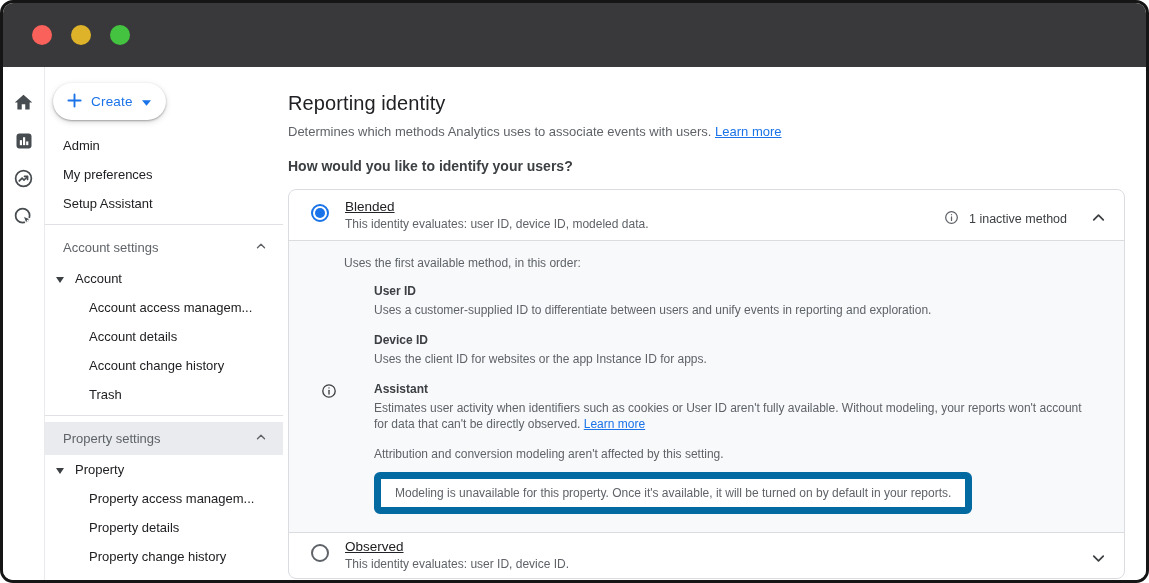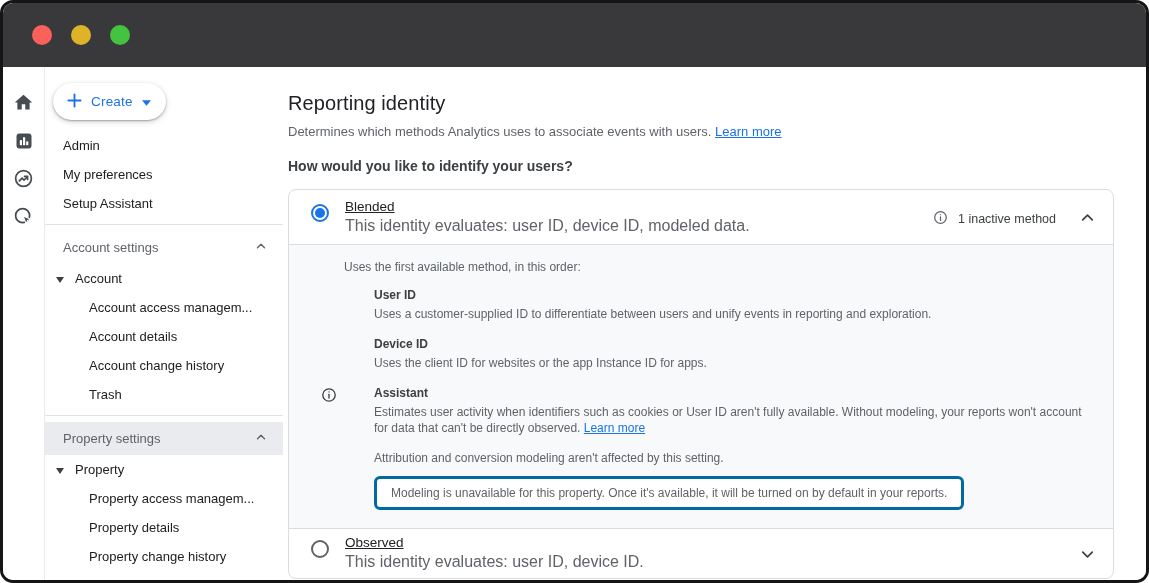--- a/index.html
+++ b/index.html
@@ -24,45 +24,45 @@
   .create-btn { margin-left:8px; height:37px; border-radius:19px; display:inline-flex; align-items:center; gap:9px; padding:0 15px 0 14px; background:#fff; border:none; box-shadow:0 1px 2px rgba(0,0,0,.30), 0 2px 6px rgba(0,0,0,.15); cursor:pointer; }
   .create-btn span.lbl { font-size:13.5px; color:#1a73e8; font-weight:500; letter-spacing:.2px; }
   .side-list { margin-top:11px; }
   .s-item { padding:7px 16px 7px 18px; font-size:13px; color:#202124; cursor:pointer; }
   .s-divider { border:none; border-top:1px solid #dfe1e5; margin:6px 0; }
   .s-header { display:flex; justify-content:space-between; align-items:center; padding:8px 15px 8px 18px; font-size:13px; color:#5f6368; cursor:pointer; }
   .s-header.active { background:#e9ebee; }
   .tree-parent { display:flex; align-items:center; gap:11px; padding:7px 0 7px 11px; font-size:13px; color:#202124; cursor:pointer; }
   .tree-child { padding:7px 4px 7px 44px; font-size:13px; color:#202124; cursor:pointer; white-space:nowrap; }
   
-  .main { flex:1; padding:25px 32px 0 5px; min-width:0; }
+  .main { flex:1; padding:25px 21px 0 5px; min-width:0; }
   .page-title { font-size:20px; font-weight:400; color:#202124; letter-spacing:.1px; }
   .subtitle { margin-top:9px; font-size:13px; color:#5f6368; }
   a.link { color:#1a73e8; text-decoration:underline; cursor:pointer; }
   .question { margin-top:19px; font-size:14px; font-weight:600; color:#3c4043; }
   .card { margin-top:15px; border:1px solid #dadce0; border-radius:8px; background:#fff; }
   .opt { display:flex; align-items:flex-start; padding:9px 16px 9px 22px; }
   .radio { width:18px; height:18px; border-radius:50%; border:2px solid #1a73e8; margin:5px 16px 0 0; position:relative; flex-shrink:0; cursor:pointer; }
   .radio.checked::after { content:""; position:absolute; left:2px; top:2px; width:10px; height:10px; border-radius:50%; background:#1a73e8; }
   .radio.unchecked { border-color:#5f6368; }
   .opt-main { flex:1; min-width:0; }
   .opt-label { font-size:13.5px; color:#202124;text-decoration:underline; }
-  .opt-desc { font-size:16px; color:#5f6368; margin-top:3px; }
+  .opt-desc { font-size:12px; color:#5f6368; margin-top:3px; }
   .opt-right { display:flex; align-items:center; margin-top:9px; }
   .opt-right .inactive-txt { font-size:12.5px; color:#3c4043; margin:0 0 0 10px; }
   .chev-btn { background:none; border:none; cursor:pointer; display:flex; align-items:center; }
   .opt-right .chev-btn { margin-left:22px; }
   .panel { background:#f8f9fa; border-top:1px solid #dadce0; border-bottom:1px solid #dadce0; padding:15px 24px 18px 55px; }
   .intro { font-size:12px; color:#5f6368; }
   .method { margin:14px 0 0 30px; position:relative; }
   .m-name { font-size:12px; font-weight:700; color:#3c4043; }
   .m-desc { font-size:12px; color:#5f6368; margin-top:4px; line-height:1.4; max-width:720px; }
   .info-float { position:absolute; left:-53px; top:1px; }
   .note { margin:14px 0 0 30px; font-size:12px; color:#5f6368; }
-  .alert { display:inline-block; margin:11px 0 0 30px; background:#fff; border:3px solid #0369a1; border-radius:6px; padding:7px 14px; font-size:12px; color:#5f6368; }
+  .alert { display:inline-block; margin:11px 0 0 30px; background:#fff; border:7px solid #0369a1; border-radius:6px; padding:7px 14px; font-size:12px; color:#5f6368; }
   .opt.observed { padding:6px 16px 7px 22px; }
   .opt.observed .chev-btn { margin-top:10px; }
 </style>
 </head>
 <body>
 
 <div class="window">
 
   <div class="titlebar">
     <span class="light red"></span>

